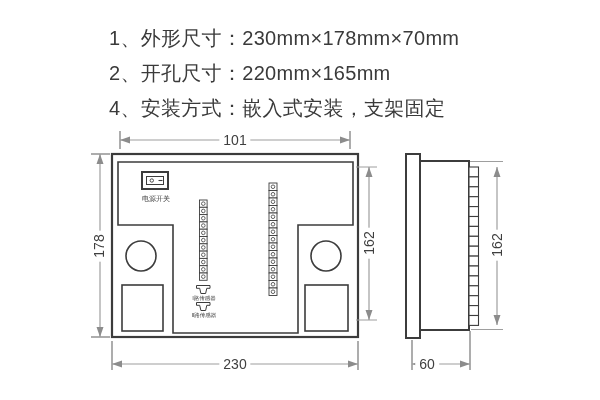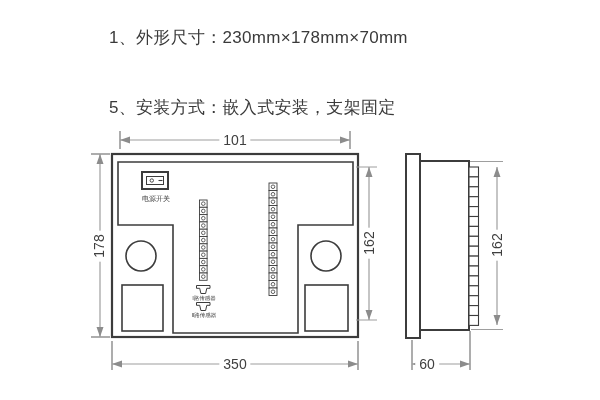--- a/index.html
+++ b/index.html
@@ -1,35 +1,36 @@
 <!DOCTYPE html>
 <html><head>
 <meta charset="utf-8">
 <style>
   html,body{margin:0;padding:0;background:#ffffff;}
   .stage{position:relative;width:600px;height:400px;background:#ffffff;overflow:hidden;
          font-family:"Liberation Sans","DejaVu Sans",sans-serif;}
-  .note{position:absolute;left:109px;font-size:17px;line-height:22px;color:#3a3a3a;
+  .note{position:absolute;left:109px;font-size:20px;line-height:22px;color:#3a3a3a;
         font-weight:500;letter-spacing:.3px;white-space:nowrap;}
   .drawing-svg{position:absolute;left:0;top:0;}
   .dim-label{position:absolute;transform:translate(-50%,-50%);background:#ffffff;
              padding:0 4px;font-size:14px;color:#3f3f3f;white-space:nowrap;line-height:1;}
   .dim-label.v{transform:translate(-50%,-50%) rotate(-90deg);}
   .tiny-label{position:absolute;transform:translate(-50%,-50%);font-size:7px;color:#3a3a3a;
               white-space:nowrap;line-height:1;letter-spacing:0;}
   .micro-label{position:absolute;transform:translate(-50%,-50%);font-size:5.5px;color:#3a3a3a;
                white-space:nowrap;line-height:1;}
 </style>
 </head>
 <body>
 
 <div class="stage">
 
   <div class="note" style="top:27px">1、外形尺寸：230mm×178mm×70mm</div>
-  <div class="note" style="top:97px">5、安装方式：嵌入式安装，支架固定</div>
+  <div class="note" style="top:62px">2、开孔尺寸：220mm×165mm</div>
+  <div class="note" style="top:97px">4、安装方式：嵌入式安装，支架固定</div>
 
   <svg class="drawing-svg" width="600" height="400" viewBox="0 0 600 400">
     <defs>
       <marker id="ah" markerWidth="11" markerHeight="9" refX="10" refY="4.5" orient="auto-start-reverse" markerUnits="userSpaceOnUse">
         <path d="M10,4.5 L0,1 L0,8 Z" fill="#8c8c8c"></path>
       </marker>
     </defs>
 
     <g fill="none" stroke="#3c3c3c">
       <rect x="112" y="154" width="246" height="183" stroke-width="2.2"></rect>
@@ -154,20 +155,20 @@
       <line x1="369" y1="167" x2="369" y2="320" marker-start="url(#ah)" marker-end="url(#ah)"></line>
       <line x1="112" y1="364" x2="358" y2="364" marker-start="url(#ah)" marker-end="url(#ah)"></line>
       <line x1="412" y1="364" x2="470" y2="364" marker-start="url(#ah)" marker-end="url(#ah)"></line>
       <line x1="497" y1="167" x2="497" y2="325" marker-start="url(#ah)" marker-end="url(#ah)"></line>
     </g>
   </svg>
 
   <div class="dim-label" style="left:235px;top:140px">101</div>
   <div class="dim-label v" style="left:99px;top:246px">178</div>
   <div class="dim-label v" style="left:369px;top:243px">162</div>
-  <div class="dim-label" style="left:235px;top:364px">350</div>
+  <div class="dim-label" style="left:235px;top:364px">230</div>
   <div class="dim-label" style="left:427px;top:364px">60</div>
   <div class="dim-label v" style="left:497px;top:245px">162</div>
 
   <div class="tiny-label" style="left:156px;top:198px">电源开关</div>
   <div class="micro-label" style="left:204px;top:299px">Ⅰ路传感器</div>
   <div class="micro-label" style="left:204px;top:316px">Ⅱ路传感器</div>
 </div>
 
 </body></html>

